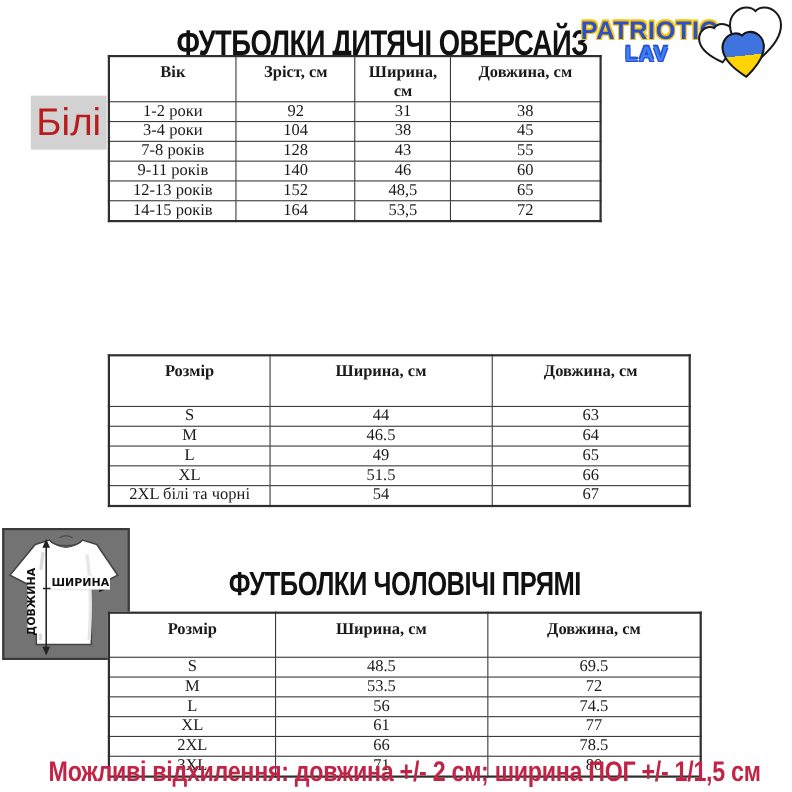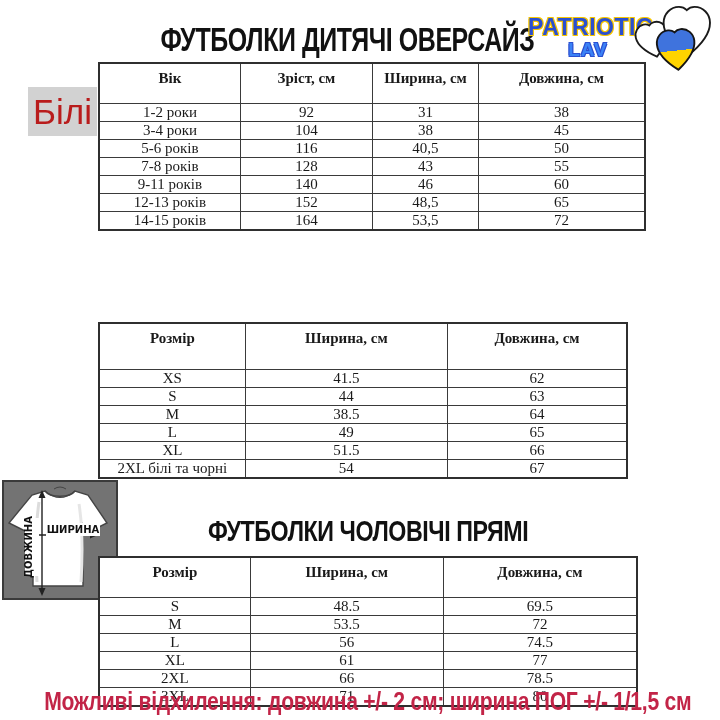--- a/index.html
+++ b/index.html
@@ -27,21 +27,21 @@
   .bili{position:absolute;left:28px;top:87px;width:69px;height:49px;background:#d2d2d2;
         font-family:"Liberation Sans",sans-serif;font-size:35px;line-height:49px;
         text-align:center;color:#b91c1c;}
 
   
   table.t{position:absolute;border-collapse:collapse;table-layout:fixed;background:#fff;
           border:2px solid #2f2f2f;font-size:15px;}
   table.t th,table.t td{border:1px solid #3a3a3a;text-align:center;padding:0 2px;overflow:visible;}
   table.t th{font-weight:700;vertical-align:top;padding-top:6px;}
   table.t td{vertical-align:middle;white-space:nowrap;}
-  .t1{left:98px;top:62px;width:548px;padding-left:27px;}
+  .t1{left:98px;top:50px;width:449px;padding-left:27px;}
   .t1 th{height:33px;}
   .t1 td{height:17px;}
   .t2{left:98px;top:322px;width:530px;}
   .t2 th{height:39px;padding-top:8px;}
   .t2 td{height:16px;}
   .t3{left:98px;top:556px;width:540px;}
   .t3 th{height:33px;padding-top:7px;}
   .t3 td{height:16px;}
 
   
@@ -111,26 +111,20 @@
         </tr>
 
 
         <tr>
           <td>3-4 роки</td>
           <td>104</td>
           <td>38</td>
           <td>45</td>
         </tr>
 
-        <tr>
-          <td>5-6 років</td>
-          <td>116</td>
-          <td>40,5</td>
-          <td>50</td>
-        </tr>
 
         <tr>
           <td>7-8 років</td>
           <td>128</td>
           <td>43</td>
           <td>55</td>
         </tr>
 
         <tr>
           <td>9-11 років</td>
@@ -164,35 +158,30 @@
       </colgroup>
     <thead>
       <tr>
         <th>Розмір</th>
         <th>Ширина, см</th>
         <th>Довжина, см</th>
       </tr>
     </thead>
     <tbody>
 
-        <tr>
-          <td>XS</td>
-          <td>41.5</td>
-          <td>62</td>
-        </tr>
 
         <tr>
           <td>S</td>
           <td>44</td>
           <td>63</td>
         </tr>
 
         <tr>
           <td>M</td>
-          <td>38.5</td>
+          <td>46.5</td>
           <td>64</td>
         </tr>
 
         <tr>
           <td>L</td>
           <td>49</td>
           <td>65</td>
         </tr>
 
         <tr>

